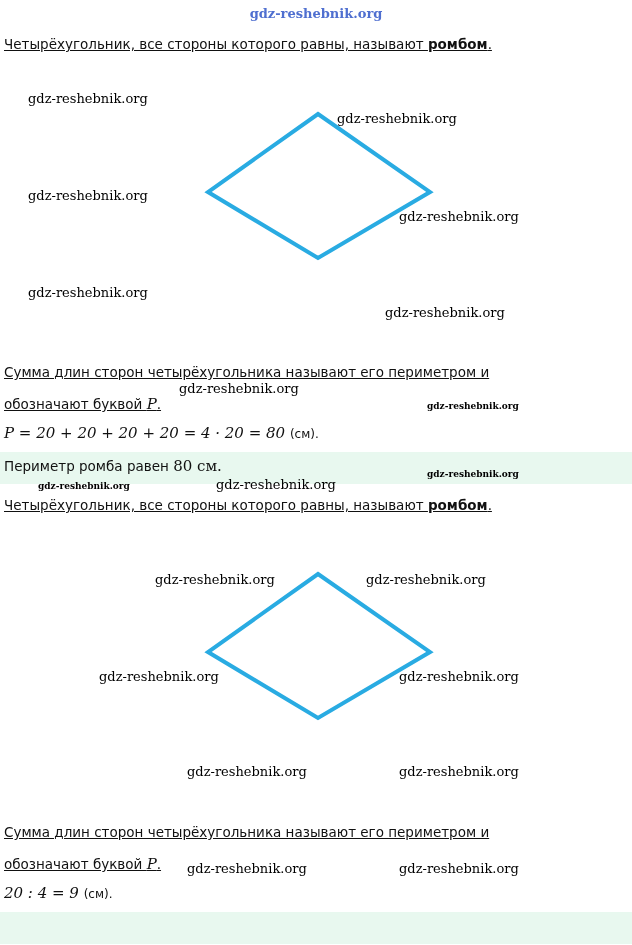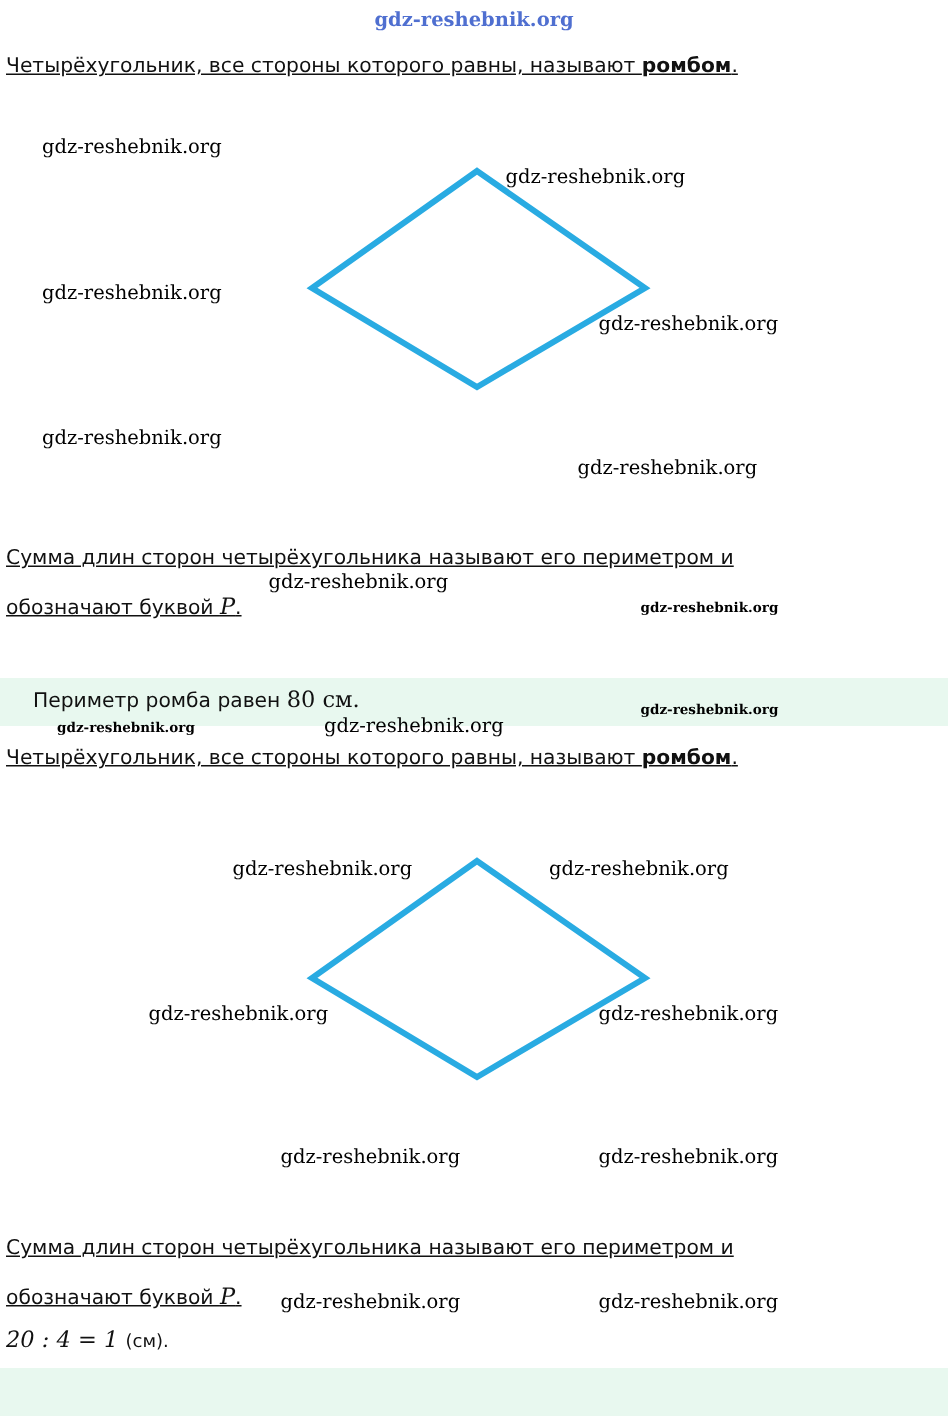--- a/index.html
+++ b/index.html
@@ -114,23 +114,27 @@
   <div class="wm" style="left:385px; top:305px;">gdz-reshebnik.org</div>
 
   <div class="sent" style="left:4px; top:361px;">Сумма длин сторон четырёхугольника называют его периметром и</div>
   <div class="sent" style="left:4px; top:393px;">
     <span>обозначают буквой </span><span class="italic" style="font-family:'DejaVu Serif',serif; font-size:15px;">P</span><span>.</span>
   </div>
 
   <div class="wm" style="left:179px; top:381px;">gdz-reshebnik.org</div>
   <div class="wm-small" style="left:427px; top:401px;">gdz-reshebnik.org</div>
 
+  <div class="mathline" style="left:4px; top:424px;">
+    <span class="italic">P = 20 + 20 + 20 + 20 = 4 · 20 = 80</span>
+    <span class="small">(см).</span>
+  </div>
 
   <div class="highlight" style="top:452px; height:32px;"></div>
-  <div class="hl-text" style="left:4px; top:457px;margin-left:18px;">
+  <div class="hl-text" style="left:4px; top:457px;">
     <span>Периметр ромба равен </span><span class="num">80 см.</span>
   </div>
   <div class="wm-small" style="left:427px; top:469px;">gdz-reshebnik.org</div>
   <div class="wm-small" style="left:38px; top:481px;">gdz-reshebnik.org</div>
   <div class="wm" style="left:216px; top:477px;">gdz-reshebnik.org</div>
 
   <div class="sent" style="left:4px; top:494px;">
     <span>Четырёхугольник, все стороны которого равны, называют </span><b>ромбом</b><span>.</span>
   </div>
 
@@ -147,19 +151,19 @@
 
   <div class="sent" style="left:4px; top:821px;">Сумма длин сторон четырёхугольника называют его периметром и</div>
   <div class="sent" style="left:4px; top:853px;">
     <span>обозначают буквой </span><span class="italic" style="font-family:'DejaVu Serif',serif; font-size:15px;">P</span><span>.</span>
   </div>
 
   <div class="wm" style="left:187px; top:861px;">gdz-reshebnik.org</div>
   <div class="wm" style="left:399px; top:861px;">gdz-reshebnik.org</div>
 
   <div class="mathline" style="left:4px; top:884px;">
-    <span class="italic">20 : 4 = 1</span>
+    <span class="italic">20 : 4 = 9</span>
     <span class="small">(см).</span>
   </div>
 
   <div class="highlight" style="top:912px; height:32px;"></div>
 
 </div>
 
 </body></html>

